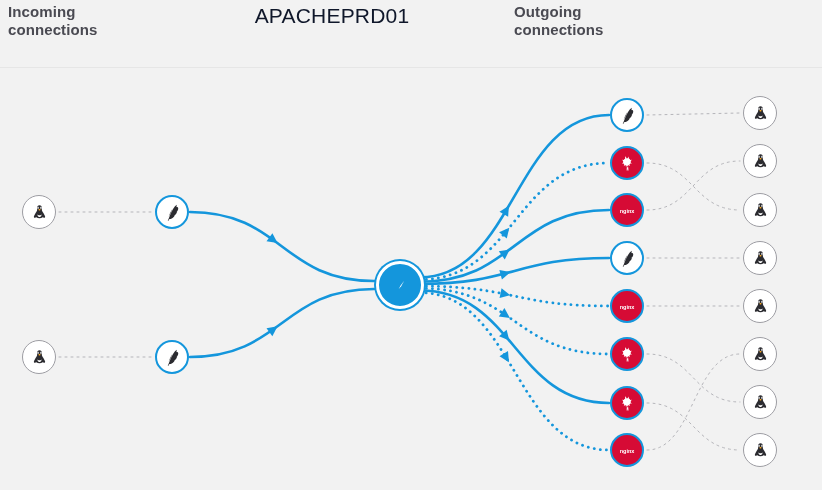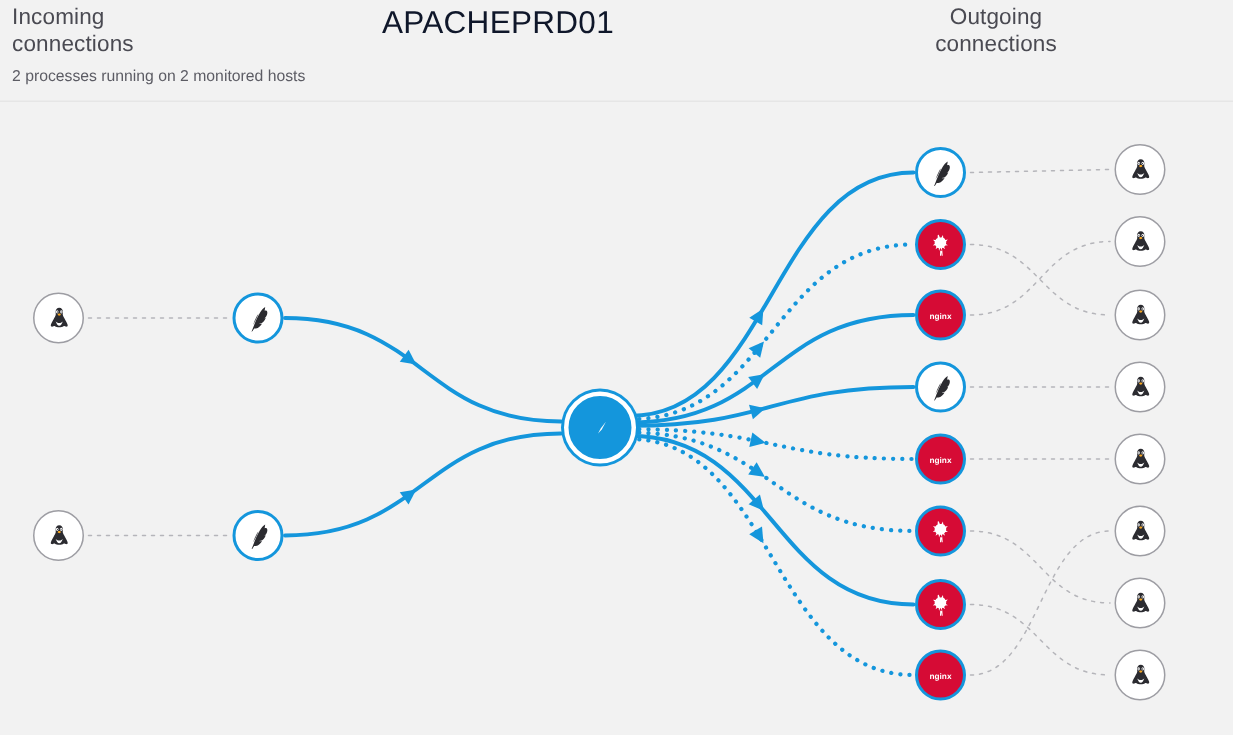--- a/index.html
+++ b/index.html
@@ -35,25 +35,25 @@
     left: 8px;
     top: 3px;
     width: 280px;
     text-align: left;
   }
   .hdr-right {
     position: absolute;
     right: 8px;
     top: 3px;
     width: 300px;
-    text-align: center;
+    text-align: left;
   }
   .hdr-title {
     font-size: 15px;
-    font-weight: normal;
+    font-weight: bold;
     color: #4a4a52;
     line-height: 18px;
     letter-spacing: .1px;
   }
   .hdr-sub {
     font-size: 10.5px;
     color: #5c5c64;
     line-height: 14px;
     margin-top: 5px;
   }
@@ -125,21 +125,20 @@
 
 <div id="app">
 
   <div class="header">
 
     <div class="center-title">APACHEPRD01</div>
 
     <div class="hdr-left">
       <div class="hdr-title">Incoming</div>
       <div class="hdr-title">connections</div>
-      <div class="hdr-sub">2 processes running on 2 monitored hosts</div>
     </div>
 
     <div class="hdr-right">
       <div class="hdr-title">Outgoing</div>
       <div class="hdr-title">connections</div>
     </div>
   </div>
 
   <div class="graph">
     <svg class="edges" viewBox="0 0 822 421">

